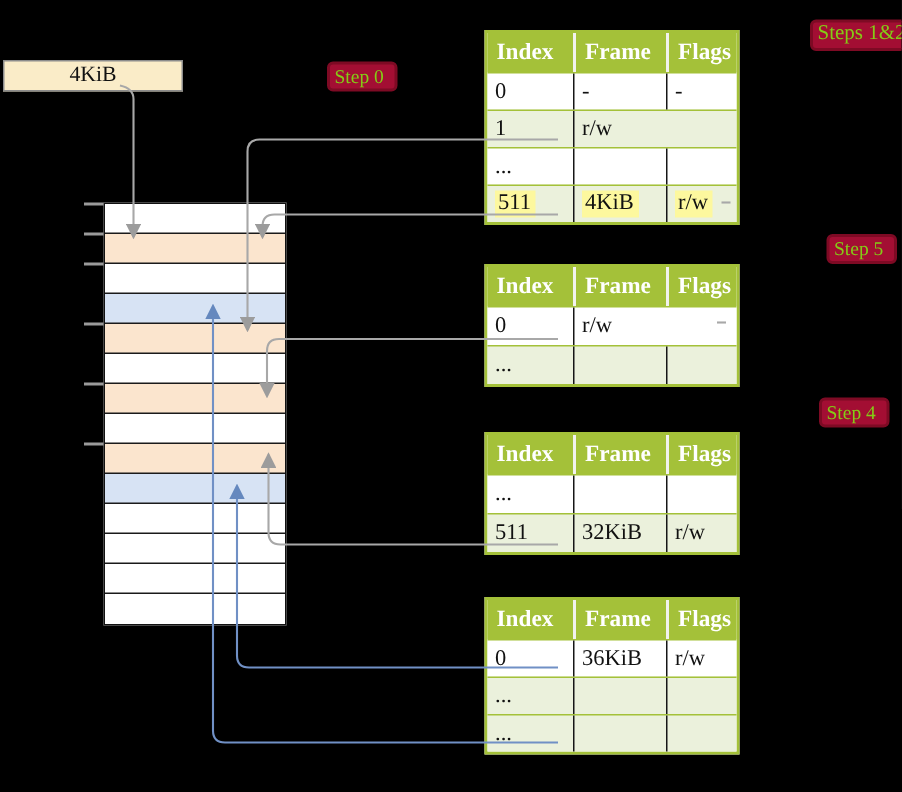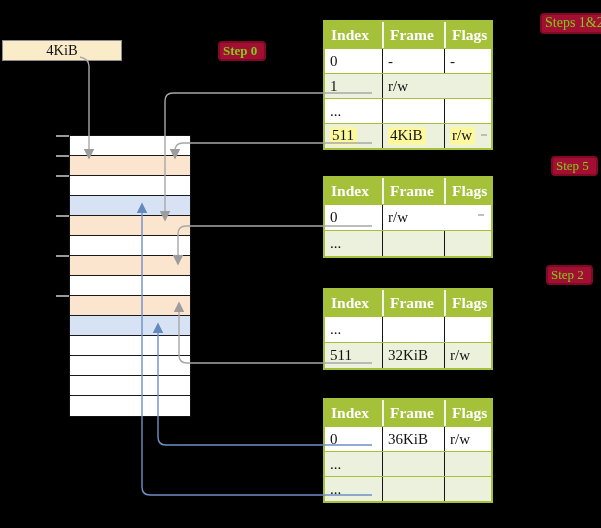--- a/index.html
+++ b/index.html
@@ -24,21 +24,21 @@
     font-size:14.5px; color:#111;
   }
   
   .badge{
     position:absolute; background:var(--badge-red); color:#84cc16;
     border:2px solid var(--badge-border); border-radius:4px;
     font-size:13px; line-height:13px; padding:1px 7px 2px 3px;
     white-space:nowrap;
     margin-left:31px;
   }
-  .badge.b0{left:187px; top:41px;font-weight:bold;}
+  .badge.b0{left:187px; top:41px;}
   .badge.b12{left:509px; top:13px; font-size:14px; line-height:14px;}
   .badge.b3{left:520px; top:156px;}
   .badge.b4{left:515px; top:265px;}
   
   .memcol{
     position:absolute; left:69px; top:135px; width:122px; height:282px;
     border:1.5px solid #111; box-sizing:border-box; background:#fff;
   }
   .mrow{width:100%; height:20px; box-sizing:border-box; border-bottom:1px solid #1a1a1a;}
   .mrow:last-child{border-bottom:none;}
@@ -80,21 +80,21 @@
 
 <div id="stage">
 
   <div class="legend-box">
     <span>4KiB</span>
   </div>
 
   <div class="badge b0">Step 0</div>
   <div class="badge b12">Steps 1&amp;2</div>
   <div class="badge b3">Step 5</div>
-  <div class="badge b4">Step 2</div>
+  <div class="badge b4">Step 4</div>
 
   <div class="memcol" id="memcol">
       <div class="mrow white"></div>
       <div class="mrow peach"></div>
       <div class="mrow white"></div>
       <div class="mrow blue"></div>
       <div class="mrow peach"></div>
       <div class="mrow white"></div>
       <div class="mrow peach"></div>
       <div class="mrow white"></div>

